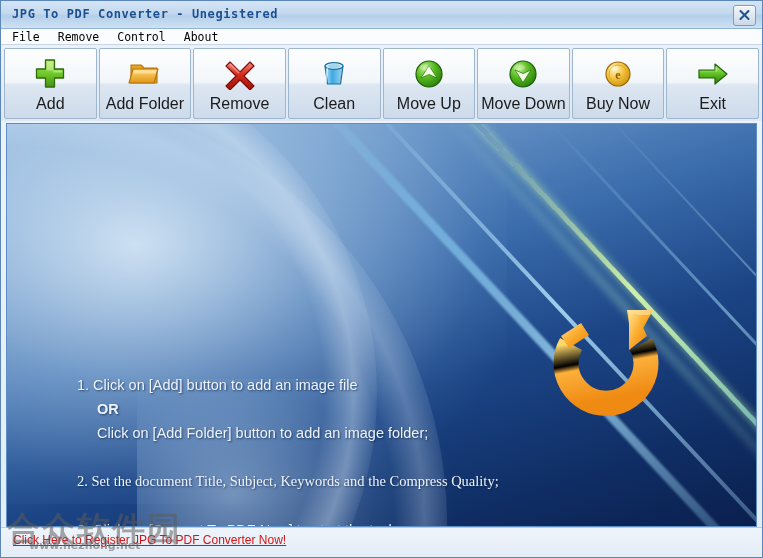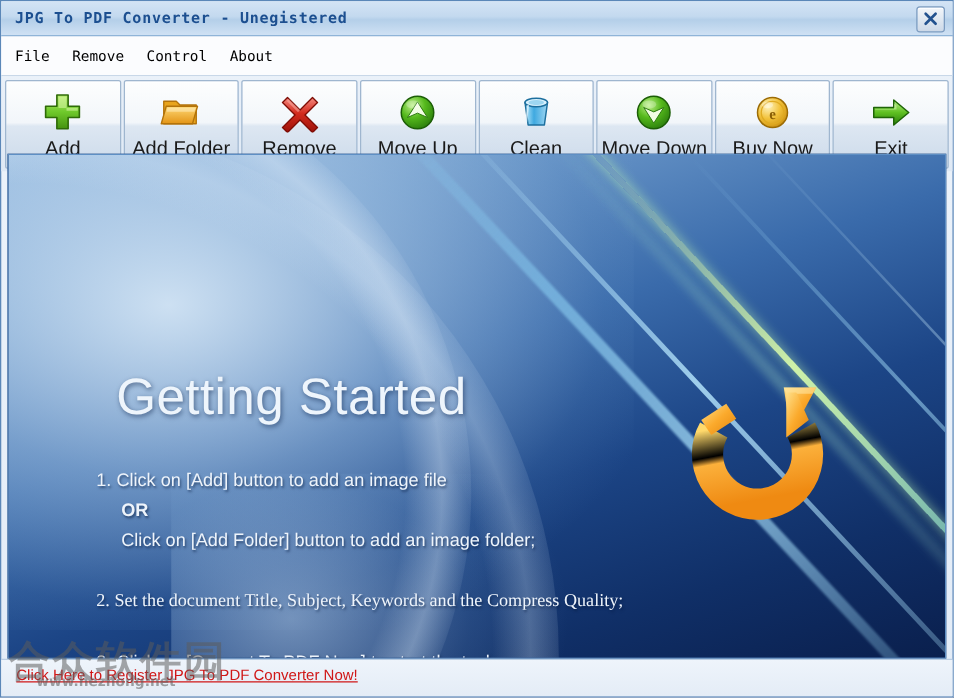--- a/index.html
+++ b/index.html
@@ -43,21 +43,21 @@
     border: 1px solid #7d9cc0;
     border-radius: 3px;
     background: linear-gradient(180deg, #f3f6fa 0%, #dde6f0 55%, #cdd9e8 100%);
     box-shadow: inset 0 1px 0 #ffffff;
     cursor: pointer;
   }
   #close-button svg { display: block; margin: 2px auto 0; }
 
   
   #menubar {
-    height: 32px;
+    height: 16px;
     background: #fbfcfe;
     border-bottom: 1px solid #c8d7e8;
     box-sizing: border-box;
     display: flex;
     align-items: center;
     padding-left: 9px;
     text-align: center;
   }
   .menu-item {
     font-family: "DejaVu Sans Mono", "Liberation Mono", monospace;
@@ -331,51 +331,51 @@
           <path d="M8 5.2 l9 9 l-1.6 1.6 l-9 -9 z" fill="#ffb3aa" opacity="0.5"></path>
         </svg>
       </div>
       <div class="tlabel">Remove</div>
     </div>
 
     <div class="tbtn">
       <div class="ticon">
         <svg width="32" height="32" viewBox="0 0 32 32">
           <defs>
+            <linearGradient id="gCyan" x1="0" y1="0" x2="1" y2="0">
+              <stop offset="0" stop-color="#b9e8fb"></stop>
+                <stop offset="0.4" stop-color="#3fa9e0"></stop>
+                <stop offset="1" stop-color="#9fd6f2"></stop>
+            </linearGradient>
+          </defs>
+          <path d="M7 8 h18 l-2.5 18 h-13 z" fill="url(#gCyan)" stroke="#1d6f9e" stroke-width="1.2" stroke-linejoin="round"></path>
+          <ellipse cx="16" cy="8" rx="9" ry="3.4" fill="#d8f1fd" stroke="#1d6f9e" stroke-width="1.2"></ellipse>
+          <ellipse cx="16" cy="8" rx="6.2" ry="2.1" fill="#8fd0ee" opacity="0.8"></ellipse>
+          <path d="M9.5 10 l-1.6 14" stroke="#e6f7ff" stroke-width="1.6" opacity="0.7" fill="none"></path>
+        </svg>
+      </div>
+      <div class="tlabel">Clean</div>
+    </div>
+
+    <div class="tbtn">
+      <div class="ticon">
+        <svg width="32" height="32" viewBox="0 0 32 32">
+          <defs>
             <radialGradient id="gCircG" cx="0.35" cy="0.28" r="0.85">
               <stop offset="0" stop-color="#bdf08a"></stop>
                 <stop offset="0.45" stop-color="#55b91c"></stop>
                 <stop offset="1" stop-color="#23730a"></stop>
             </radialGradient>
           </defs>
           <circle cx="16" cy="16" r="13" fill="url(#gCircG)" stroke="#1c5e07" stroke-width="1.2"></circle>
           <path d="M16 7.5 L24 20 L16 16.5 L8 20 Z" fill="#f2fde4" stroke="#2d7a10" stroke-width="0.8" stroke-linejoin="round"></path>
           <ellipse cx="12.5" cy="9.5" rx="5.5" ry="3.2" fill="#ffffff" opacity="0.25"></ellipse>
         </svg>
       </div>
       <div class="tlabel">Move Up</div>
-    </div>
-
-    <div class="tbtn">
-      <div class="ticon">
-        <svg width="32" height="32" viewBox="0 0 32 32">
-          <defs>
-            <linearGradient id="gCyan" x1="0" y1="0" x2="1" y2="0">
-              <stop offset="0" stop-color="#b9e8fb"></stop>
-                <stop offset="0.4" stop-color="#3fa9e0"></stop>
-                <stop offset="1" stop-color="#9fd6f2"></stop>
-            </linearGradient>
-          </defs>
-          <path d="M7 8 h18 l-2.5 18 h-13 z" fill="url(#gCyan)" stroke="#1d6f9e" stroke-width="1.2" stroke-linejoin="round"></path>
-          <ellipse cx="16" cy="8" rx="9" ry="3.4" fill="#d8f1fd" stroke="#1d6f9e" stroke-width="1.2"></ellipse>
-          <ellipse cx="16" cy="8" rx="6.2" ry="2.1" fill="#8fd0ee" opacity="0.8"></ellipse>
-          <path d="M9.5 10 l-1.6 14" stroke="#e6f7ff" stroke-width="1.6" opacity="0.7" fill="none"></path>
-        </svg>
-      </div>
-      <div class="tlabel">Clean</div>
     </div>
 
     <div class="tbtn">
       <div class="ticon">
         <svg width="32" height="32" viewBox="0 0 32 32">
           <circle cx="16" cy="16" r="13" fill="url(#gCircG)" stroke="#1c5e07" stroke-width="1.2"></circle>
           <path d="M16 24.5 L8 12 L16 15.5 L24 12 Z" fill="#f2fde4" stroke="#2d7a10" stroke-width="0.8" stroke-linejoin="round"></path>
           <ellipse cx="12.5" cy="9.5" rx="5.5" ry="3.2" fill="#ffffff" opacity="0.25"></ellipse>
         </svg>
       </div>
@@ -429,21 +429,20 @@
       <div class="bg-glow-bl"></div>
       <div class="streak s4"></div>
       <div class="streak s1"></div>
       <div class="streak s2"></div>
       <div class="streak s3"></div>
       <div class="streak s5"></div>
       <div class="streak s6"></div>
     </div>
 
     <div id="panel-content">
-      <div id="heading">Getting Started</div>
 
       <div class="step" id="step1">1. Click on [Add] button to add an image file</div>
       <div class="step" id="or">OR</div>
       <div class="step" id="step1b">Click on [Add Folder] button to add an image folder;</div>
       <div class="step" id="step2">2. Set the document Title, Subject, Keywords and the Compress Quality;</div>
       <div class="step" id="step3">3. Click on [Convert To PDF Now] to start the task.</div>
 
       <div id="logo">
         <svg width="130" height="126" viewBox="0 0 130 126">
           <defs>

